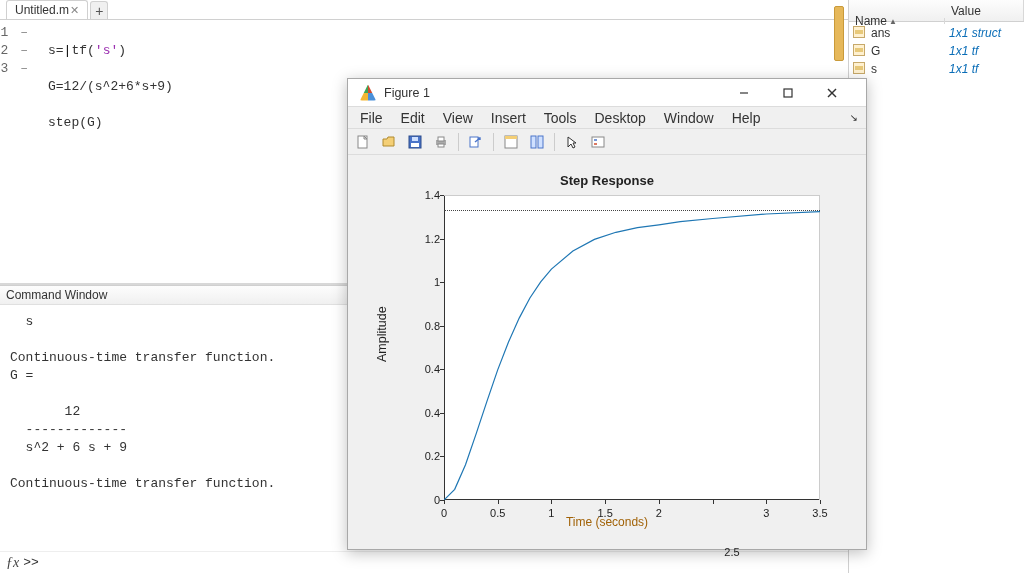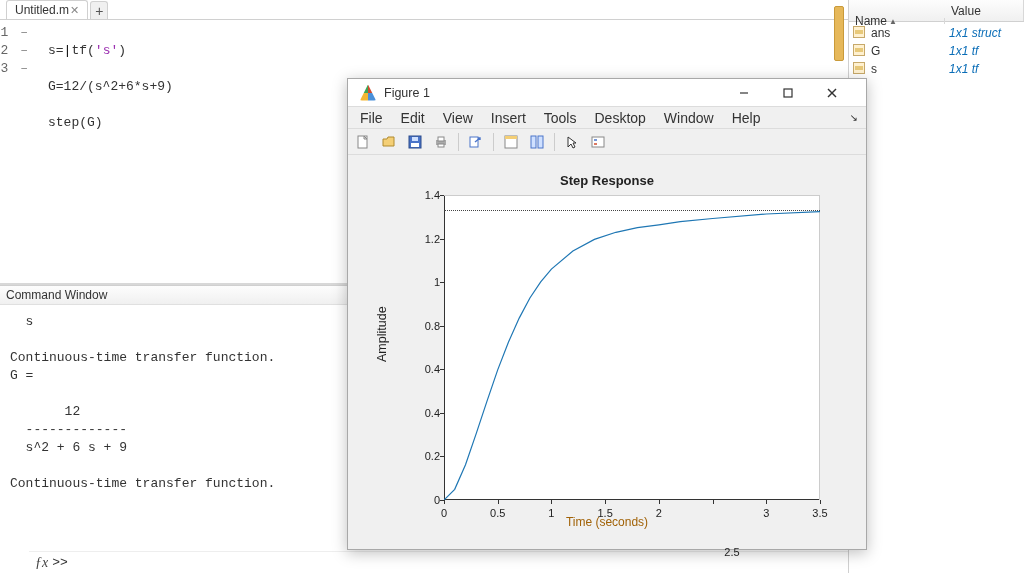--- a/index.html
+++ b/index.html
@@ -91,21 +91,21 @@
     padding: 2px 6px;
     font-size: 12px;
     color: #333;
   }
   .cmd-body {
     flex:1;
     padding: 8px 10px;
     overflow: hidden;
   }
   .cmd-body div { line-height: 18px; white-space: pre; }
-  .prompt-row { display:flex; align-items:center; padding: 0 6px; border-top:1px solid #eee; height:22px;margin-left:29px;}
+  .prompt-row { display:flex; align-items:center; padding: 0 6px; border-top:1px solid #eee; height:22px;}
   .fx { font-style: italic; font-family: serif; font-size: 14px; color:#444; margin-right:4px;}
   .prompt { }
 
   
   .ws-header {
     display:flex;
     height: 22px;
     border-bottom: 1px solid #d0d0d0;
     background: linear-gradient(#fdfdfd,#f0f0f0);
   }

